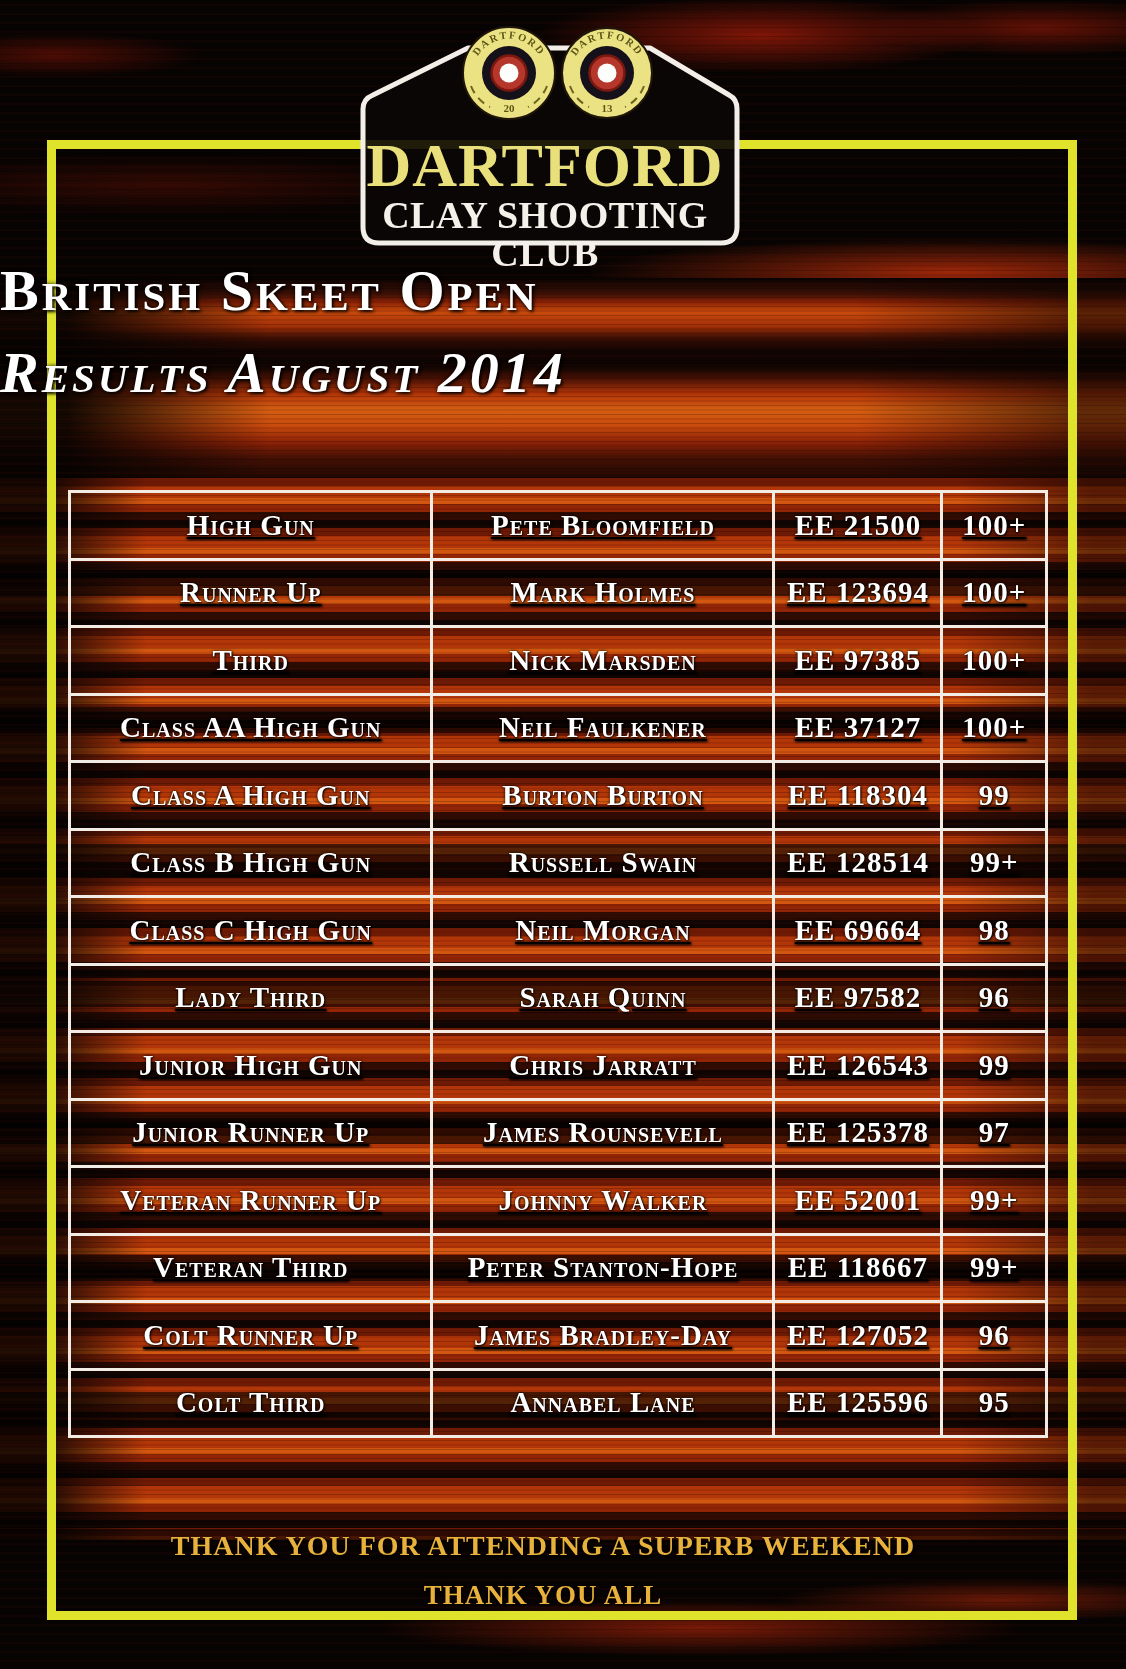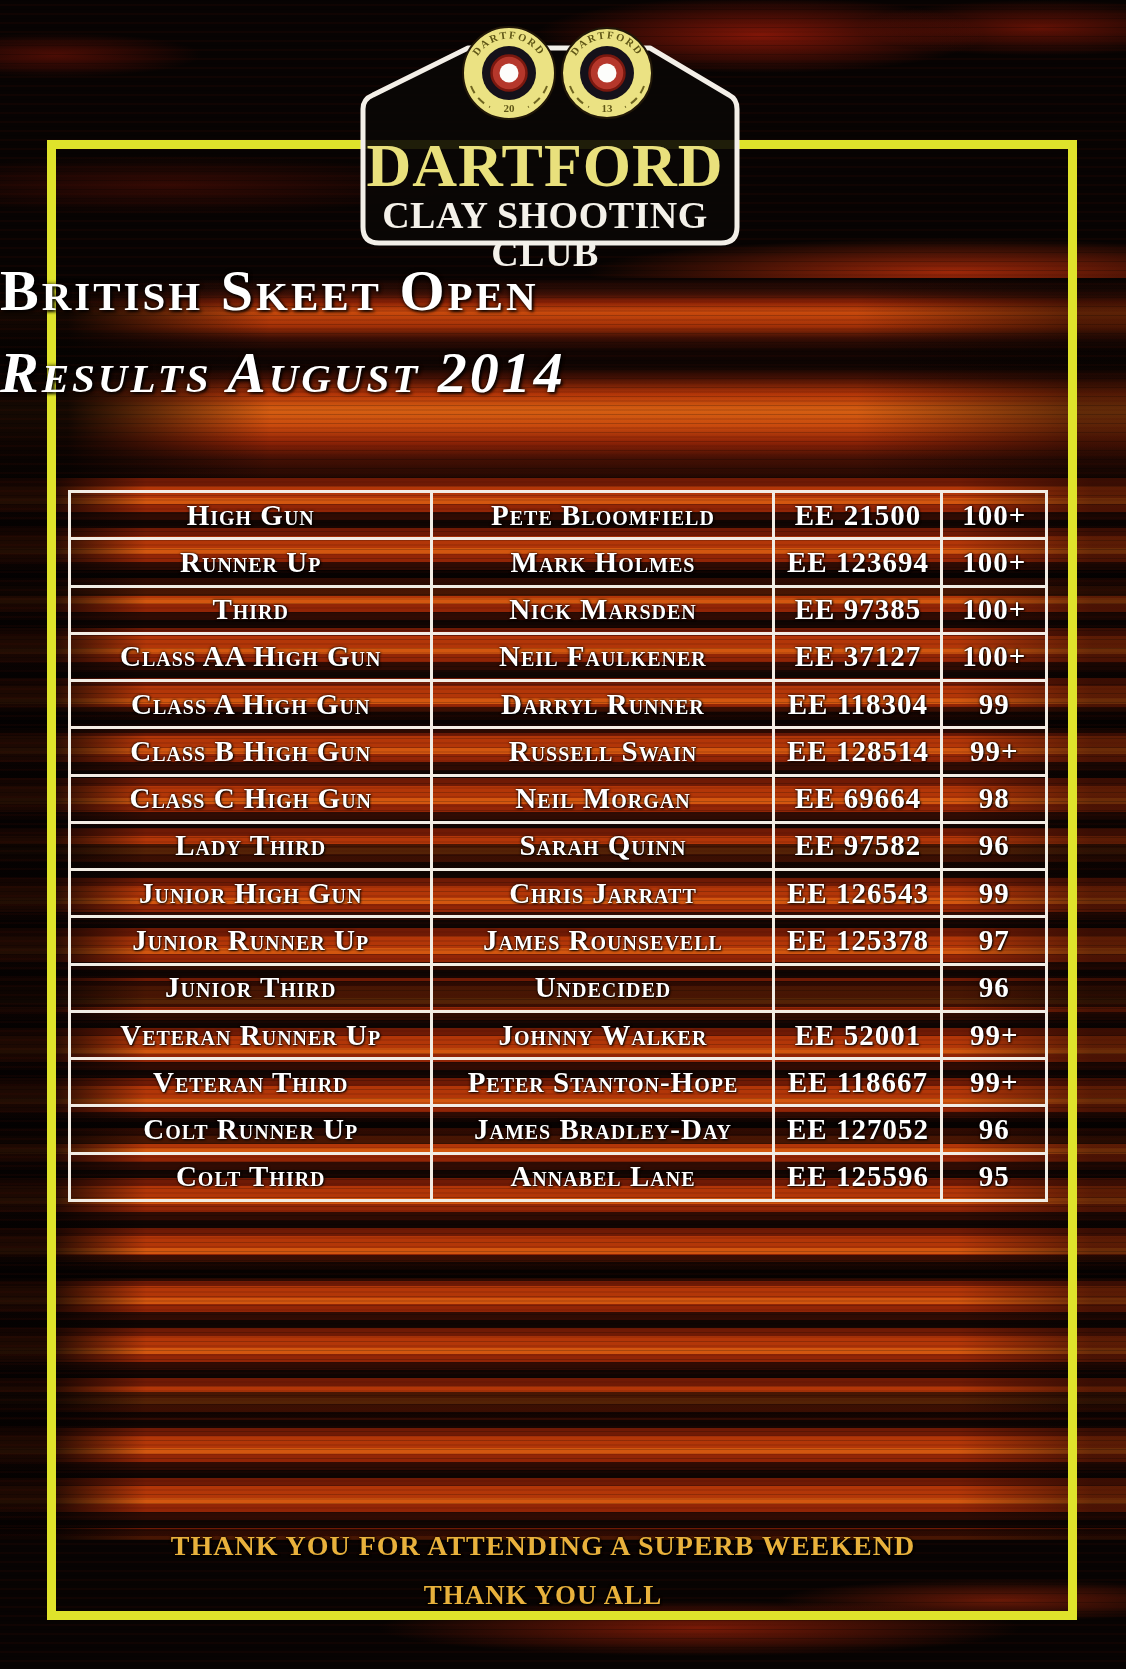--- a/index.html
+++ b/index.html
@@ -53,22 +53,22 @@
             color:#f4f1ea;z-index:6;}
 
   
   .title-line{position:absolute;left:0;width:1020px;margin:0;z-index:3;
               font-variant:small-caps;font-weight:bold;font-size:58px;line-height:1.2;
               letter-spacing:3px;color:#fff;
               text-shadow:0 0 4px rgba(0,0,0,.9),2px 2px 3px rgba(0,0,0,.8);}
   .title-1{top:256px;} .title-2{top:338px;font-style:italic;}
 
   
-  .results{position:absolute;left:68px;top:490px;width:980px;height:712px;z-index:3;
-           border-collapse:collapse;table-layout:fixed;}
+  .results{position:absolute;left:68px;top:490px;width:980px;height:948px;z-index:3;
+           border-collapse:collapse;table-layout:fixed;text-decoration:underline;}
   .results td{border:3px solid var(--table-border,#f2ece4);text-align:center;vertical-align:middle;
               font-variant:small-caps;font-weight:bold;font-size:29px;color:#fff;
               letter-spacing:1px;overflow:hidden;white-space:nowrap;
               text-shadow:0 0 3px rgba(0,0,0,.95),1px 1px 2px rgba(0,0,0,.85);}
   .col-cat{width:37.1%;} .col-name{width:35%;} .col-num{width:17.2%;} .col-score{width:10.7%;}
 
   
   .footer-line{position:absolute;left:0;width:1086px;margin:0;text-align:center;z-index:3;
                font-weight:bold;font-size:28px;line-height:1;letter-spacing:1px;
                color:var(--footer-gold,#e8b13c);
@@ -156,21 +156,21 @@
           <td>100+</td>
         </tr>
         <tr>
           <td>Class AA High Gun</td>
           <td>Neil Faulkener</td>
           <td>EE 37127</td>
           <td>100+</td>
         </tr>
         <tr>
           <td>Class A High Gun</td>
-          <td>Darryl Runner</td>
+          <td>Burton Burton</td>
           <td>EE 118304</td>
           <td>99</td>
         </tr>
         <tr>
           <td>Class B High Gun</td>
           <td>Russell Swain</td>
           <td>EE 128514</td>
           <td>99+</td>
         </tr>
         <tr>
@@ -191,26 +191,20 @@
           <td>EE 126543</td>
           <td>99</td>
         </tr>
         <tr>
           <td>Junior Runner Up</td>
           <td>James Rounsevell</td>
           <td>EE 125378</td>
           <td>97</td>
         </tr>
         <tr>
-          <td>Junior Third</td>
-          <td>Undecided</td>
-          <td></td>
-          <td>96</td>
-        </tr>
-        <tr>
           <td>Veteran Runner Up</td>
           <td>Johnny Walker</td>
           <td>EE 52001</td>
           <td>99+</td>
         </tr>
         <tr>
           <td>Veteran Third</td>
           <td>Peter Stanton-Hope</td>
           <td>EE 118667</td>
           <td>99+</td>

